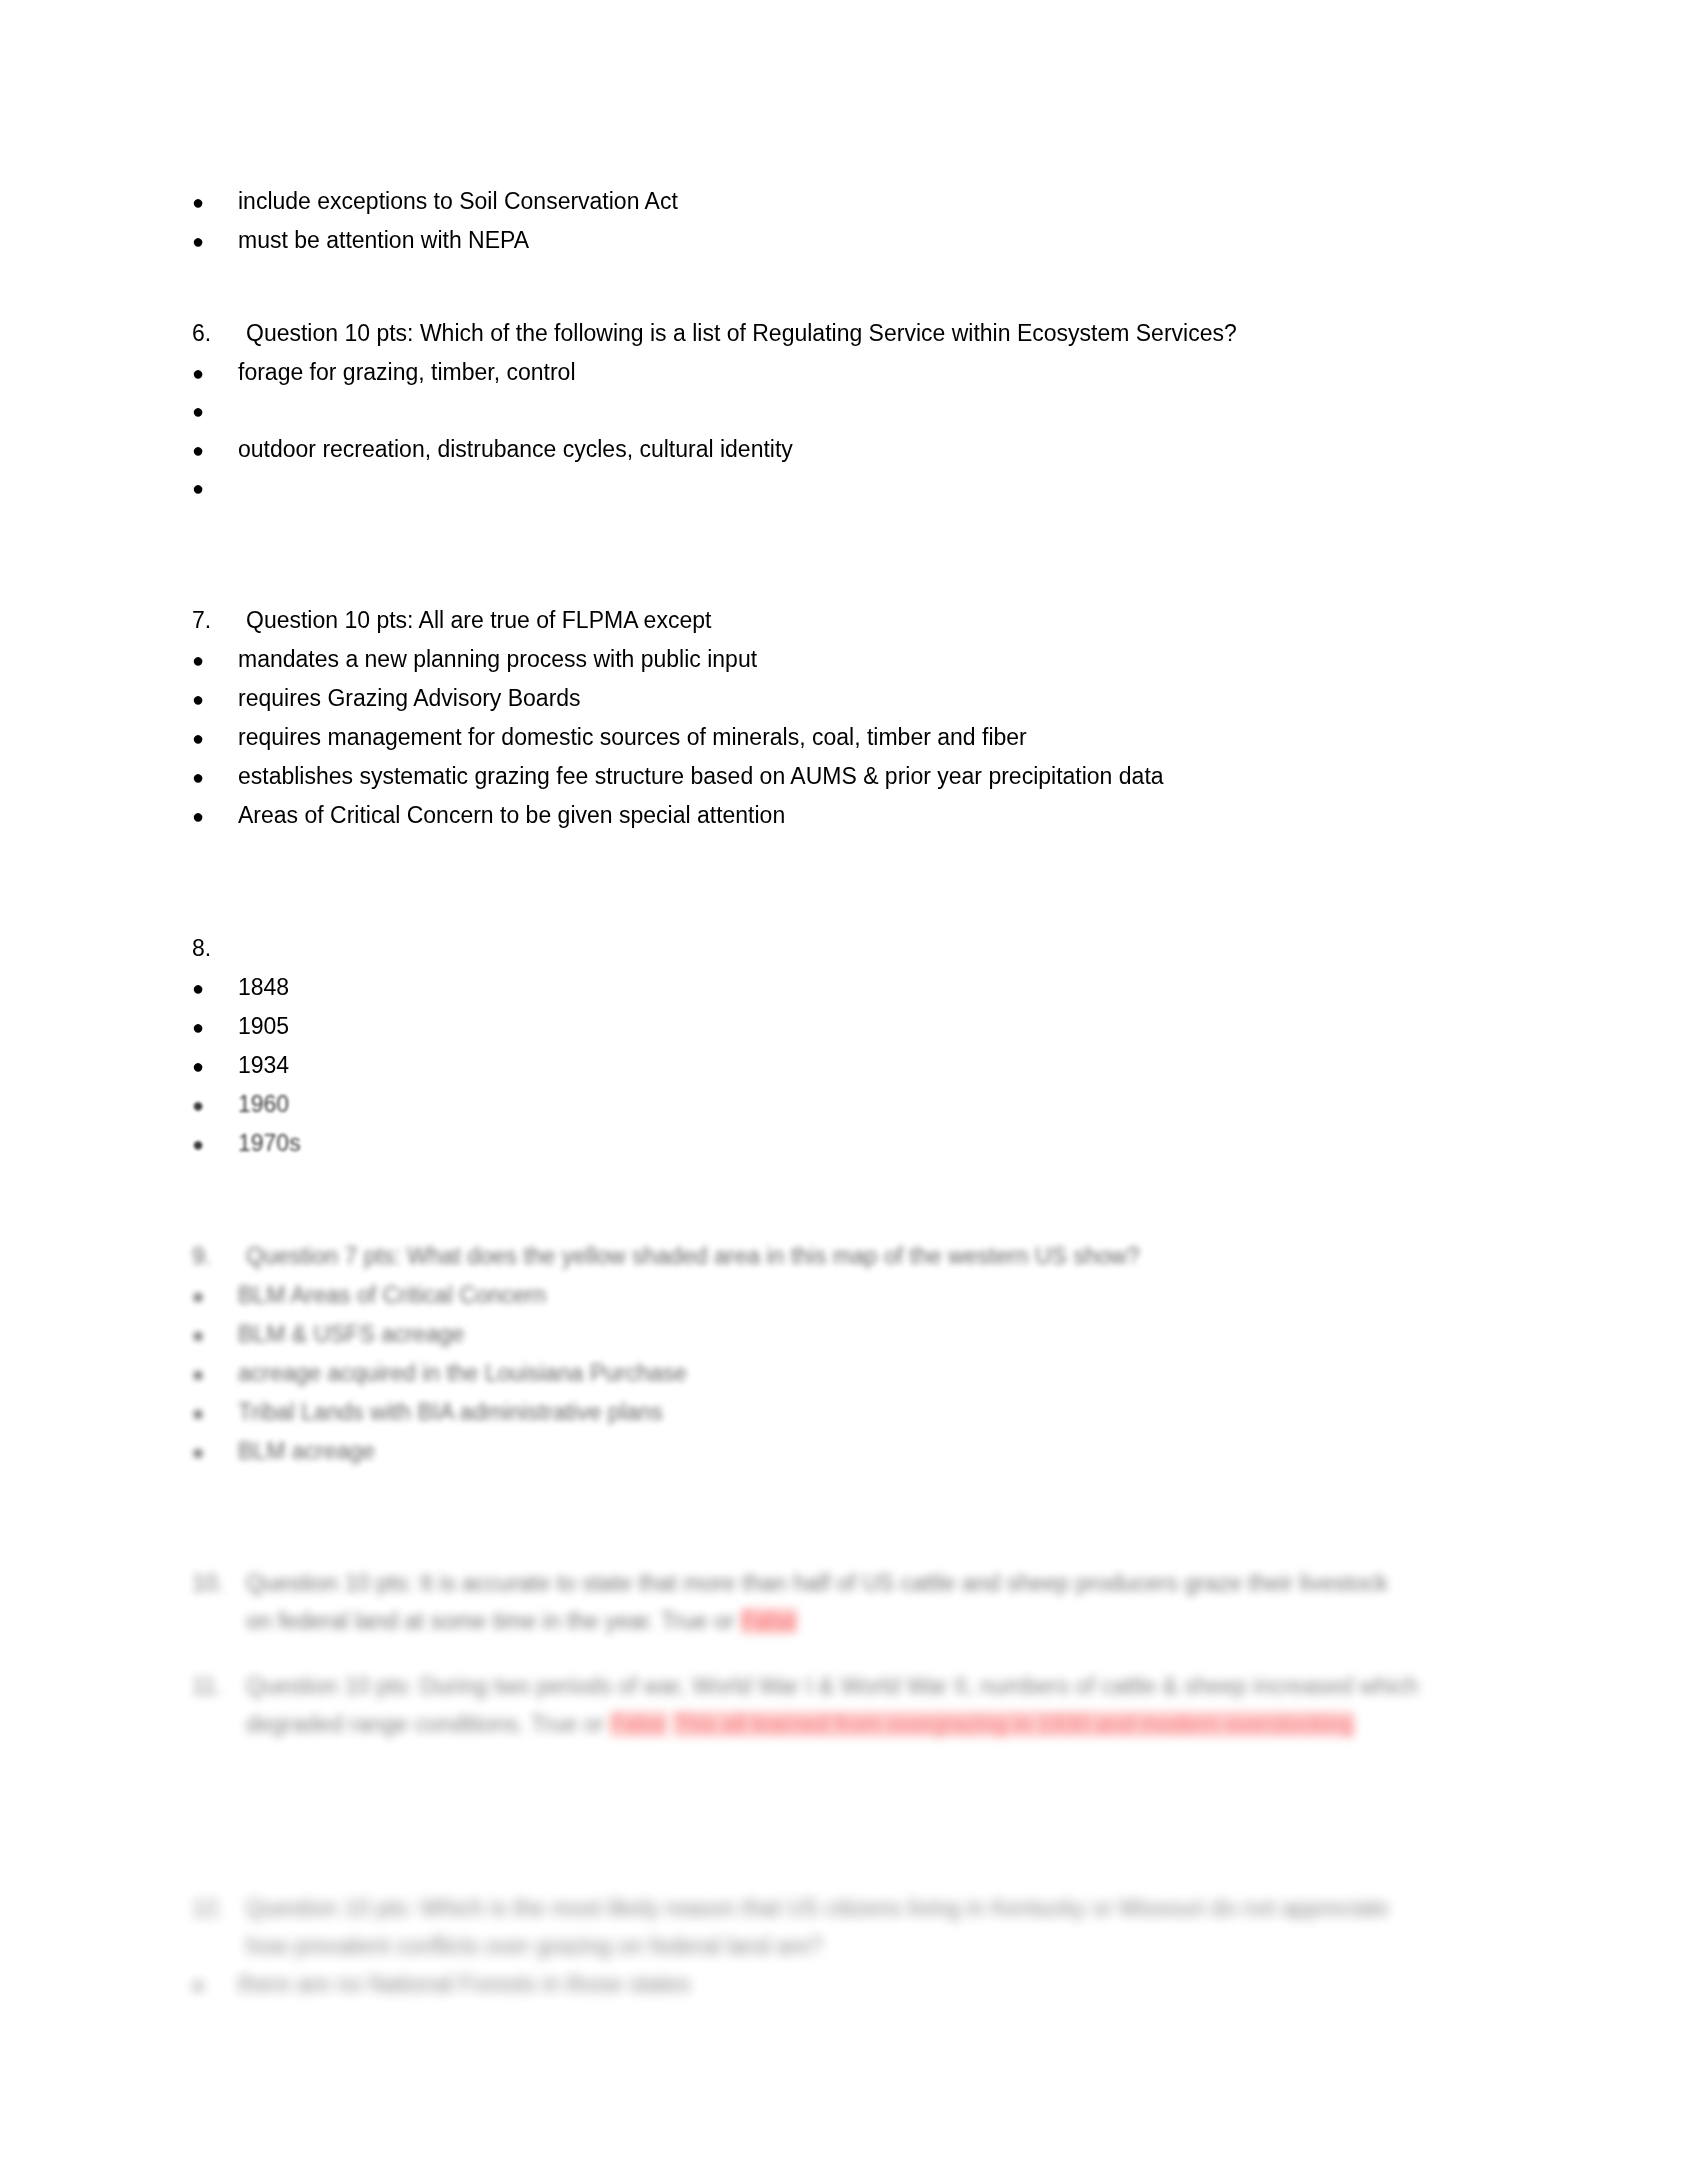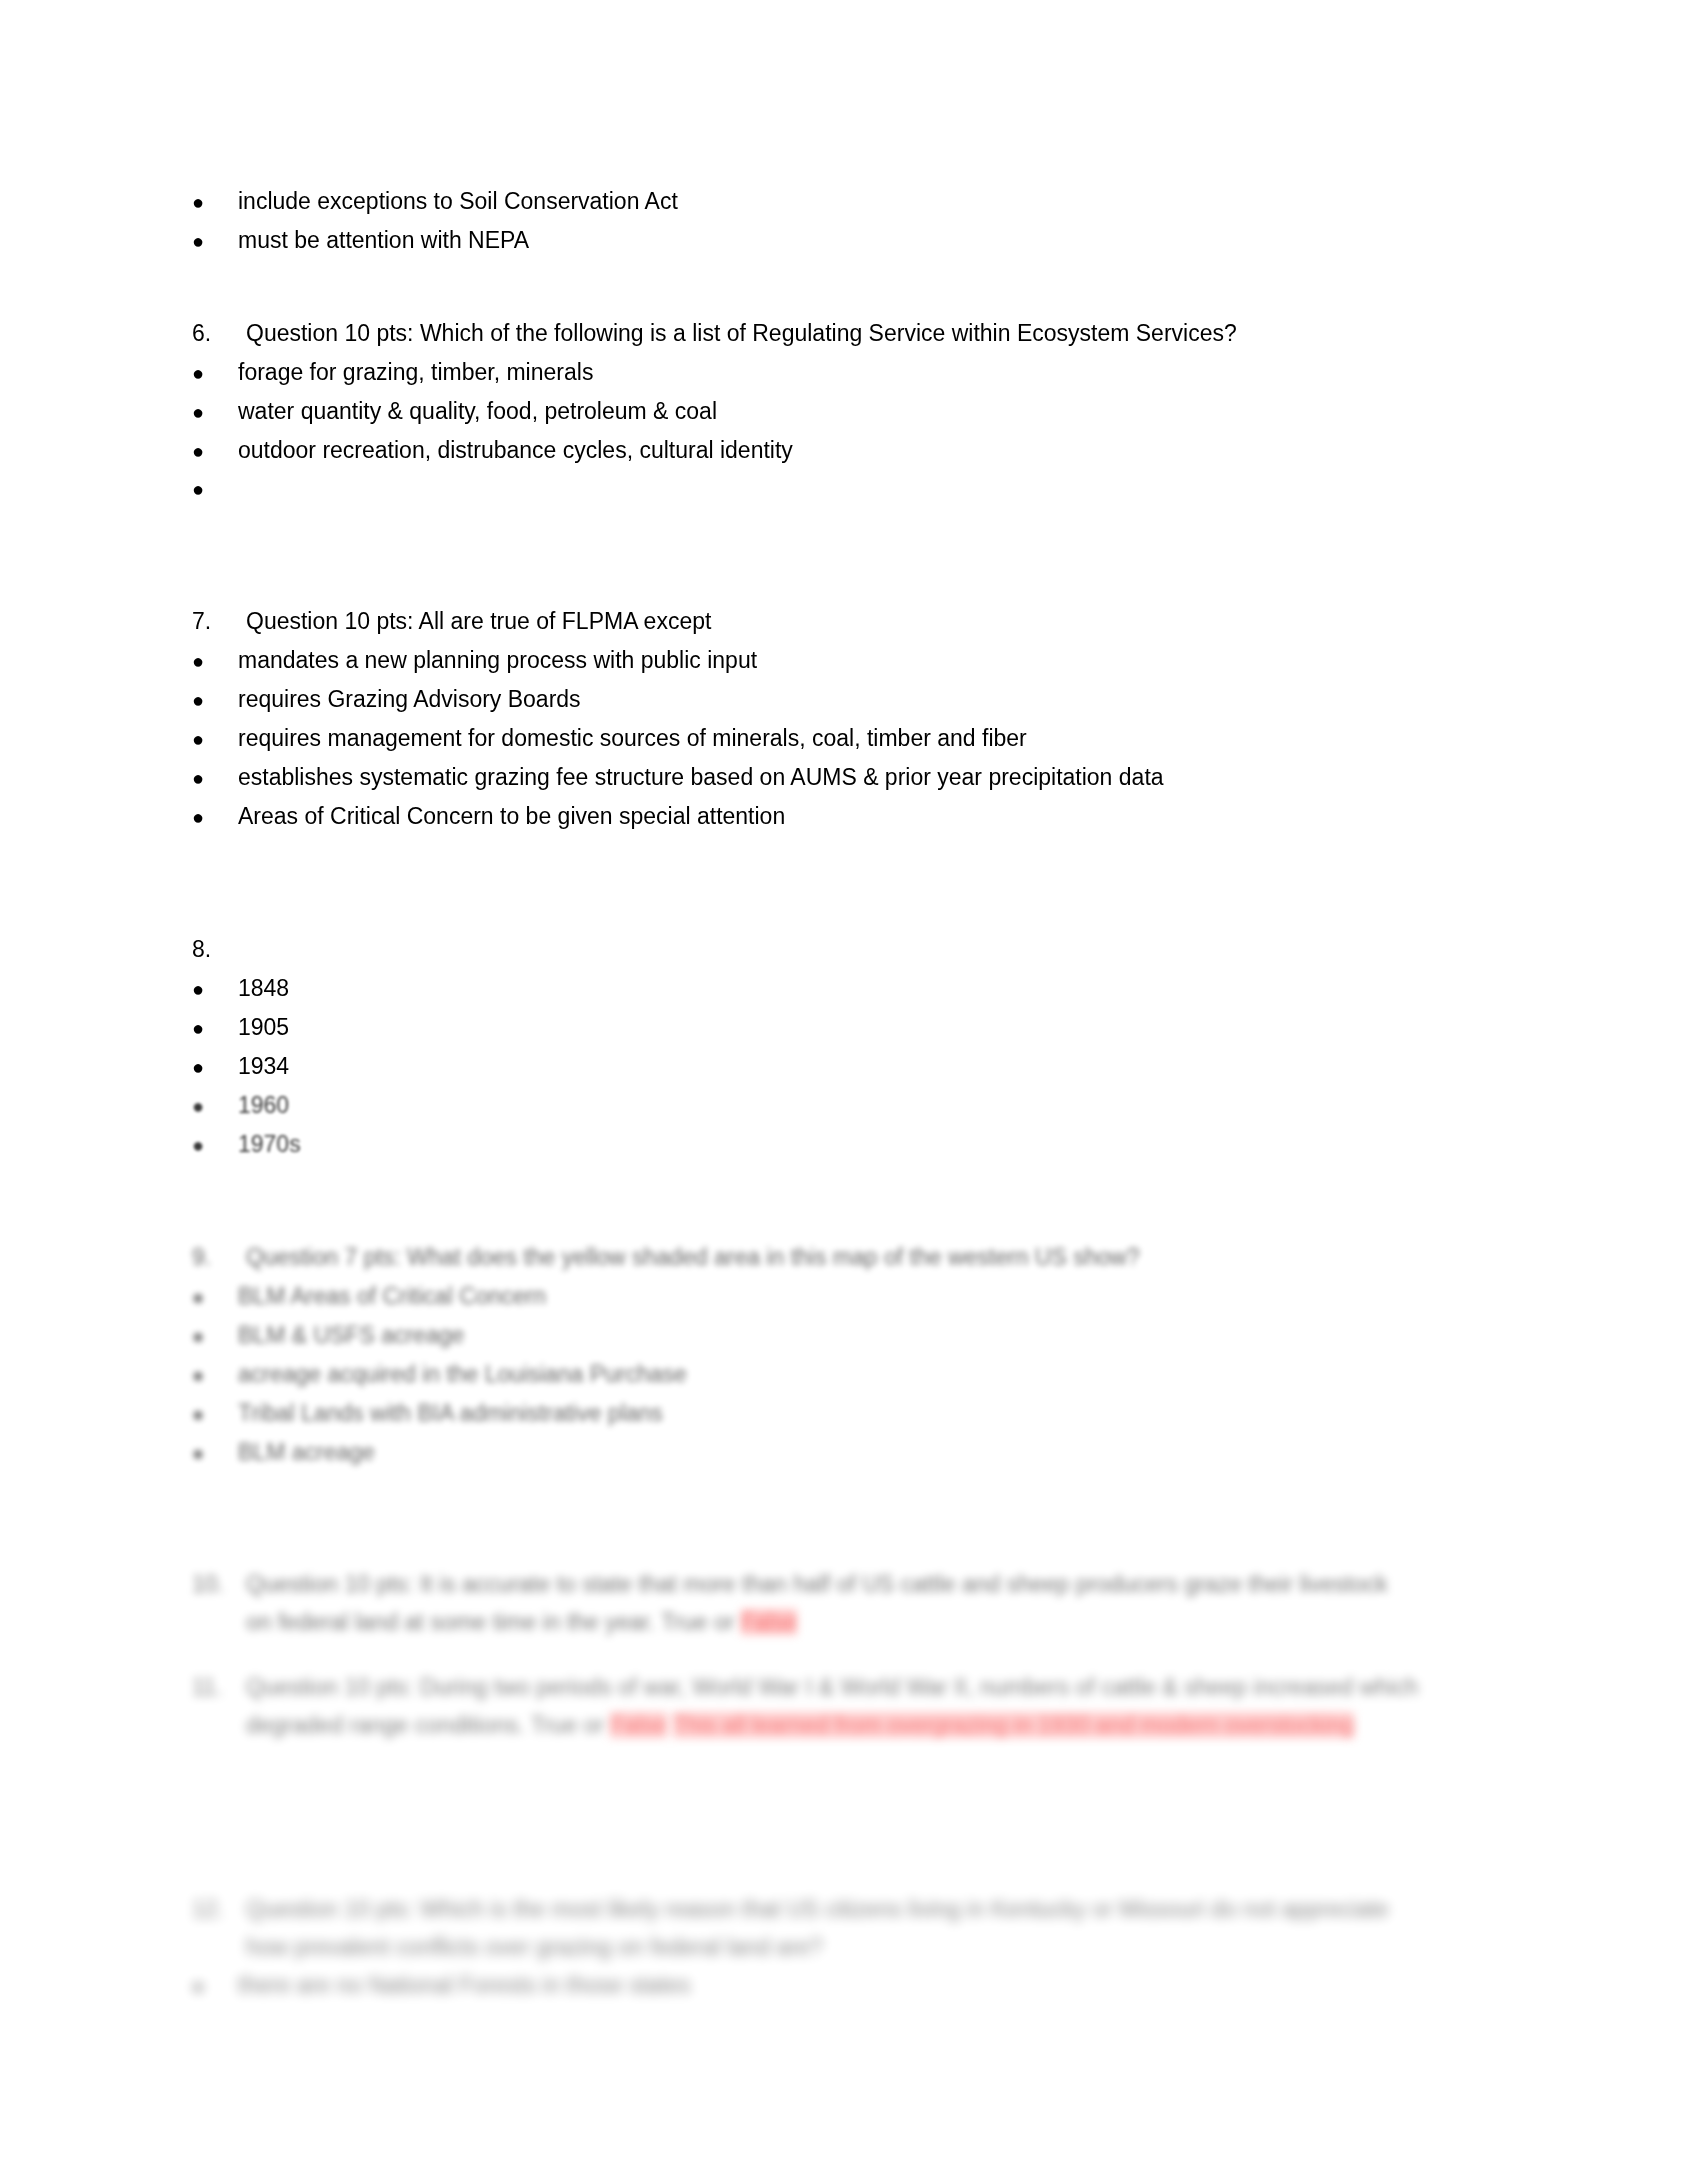--- a/index.html
+++ b/index.html
@@ -103,25 +103,24 @@
     <div class="gap-md"></div>
 
     <div class="qblock">
       <div class="qline">
         <span class="qnum">6.</span>
         <span class="qtext">Question 10 pts:  Which of the following is a list of Regulating Service within Ecosystem Services?</span>
       </div>
       <ul class="opts indent-1">
         <li>
           <span class="bullet">●</span>
-          <span class="opt-text">forage for grazing, timber, minerals</span>
-        </li>
-        <li>
-          <span class="bullet">●</span>
-          <span class="opt-text">water quantity &amp; quality, food, petroleum &amp; coal</span>
+          <span class="opt-text">forage for grazing, timber, control</span>
+        </li>
+        <li>
+          <span class="bullet">●</span>
         </li>
         <li>
           <span class="bullet">●</span>
           <span class="opt-text">outdoor recreation, distrubance cycles, cultural identity</span>
         </li>
         <li>
           <span class="bullet">●</span>
         </li>
       </ul>
     </div>

